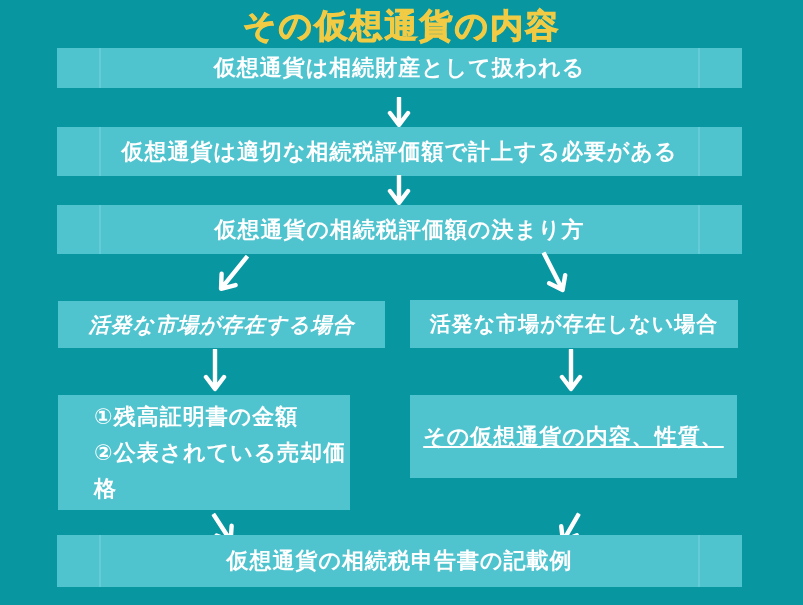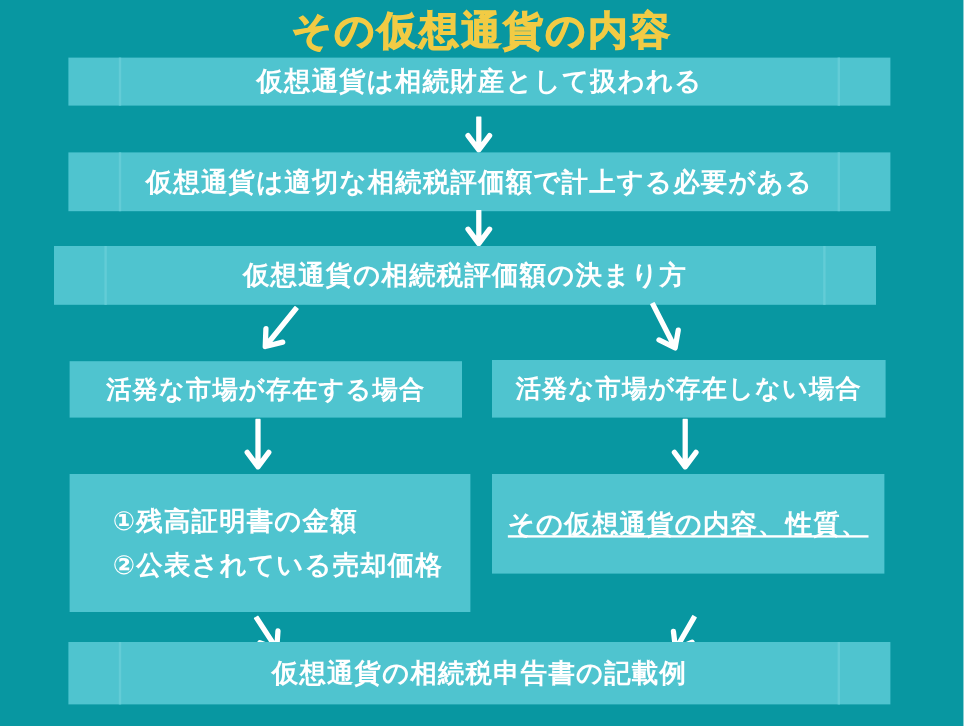--- a/index.html
+++ b/index.html
@@ -35,24 +35,24 @@
   
   .wide::before,.wide::after{
     content:"";
     position:absolute;top:0;bottom:0;width:2px;
     background:#63CCD6;
   }
   .wide::before{left:42px;}
   .wide::after{right:42px;}
   .box1{left:57px;top:48px;width:685px;height:40px;}
   .box2{left:57px;top:127px;width:685px;height:49px;}
-  .box3{left:45px;top:205px;width:685px;height:49px;}
-  .box4l{left:58px;top:301px;width:327px;height:47px;font-size:21px;}
+  .box3{left:57px;top:205px;width:685px;height:49px;}
+  .box4l{left:58px;top:301px;width:327px;height:47px;font-size:21px;font-style:italic;}
   .box4r{left:410px;top:300px;width:328px;height:48px;font-size:21px;}
-  .box5l{left:58px;top:395px;width:334px;height:115px;justify-content:flex-start;text-align:left;padding-left:36px;line-height:36px;}
+  .box5l{left:58px;top:395px;width:292px;height:115px;justify-content:flex-start;text-align:left;padding-left:36px;line-height:36px;}
   .box5r{left:410px;top:395px;width:327px;height:83px;line-height:36px;text-decoration:underline;}
   .box6{left:57px;top:535px;width:685px;height:52px;align-items:center;}
   .arrow{position:absolute;}
   .arrow svg{display:block;}
 </style>
 </head>
 <body>
 
 <div class="canvas">
 

